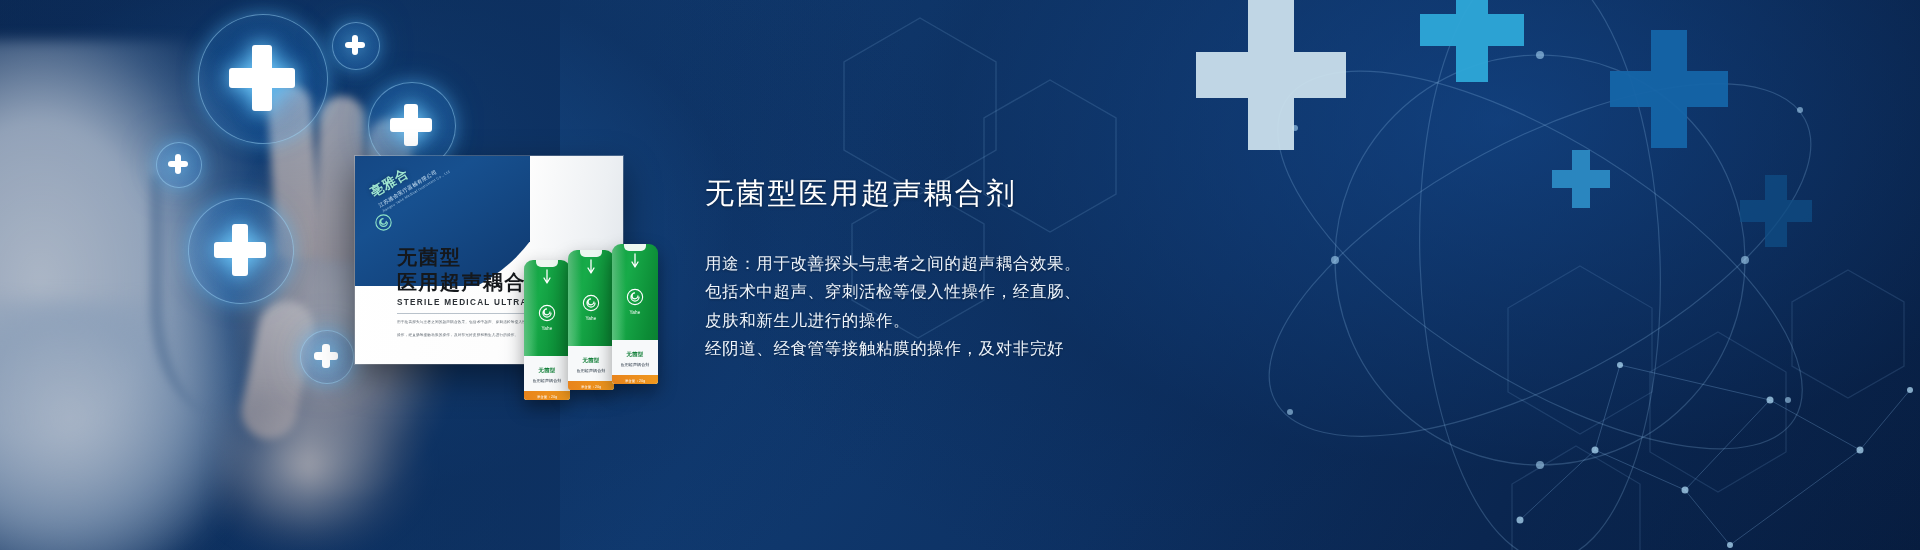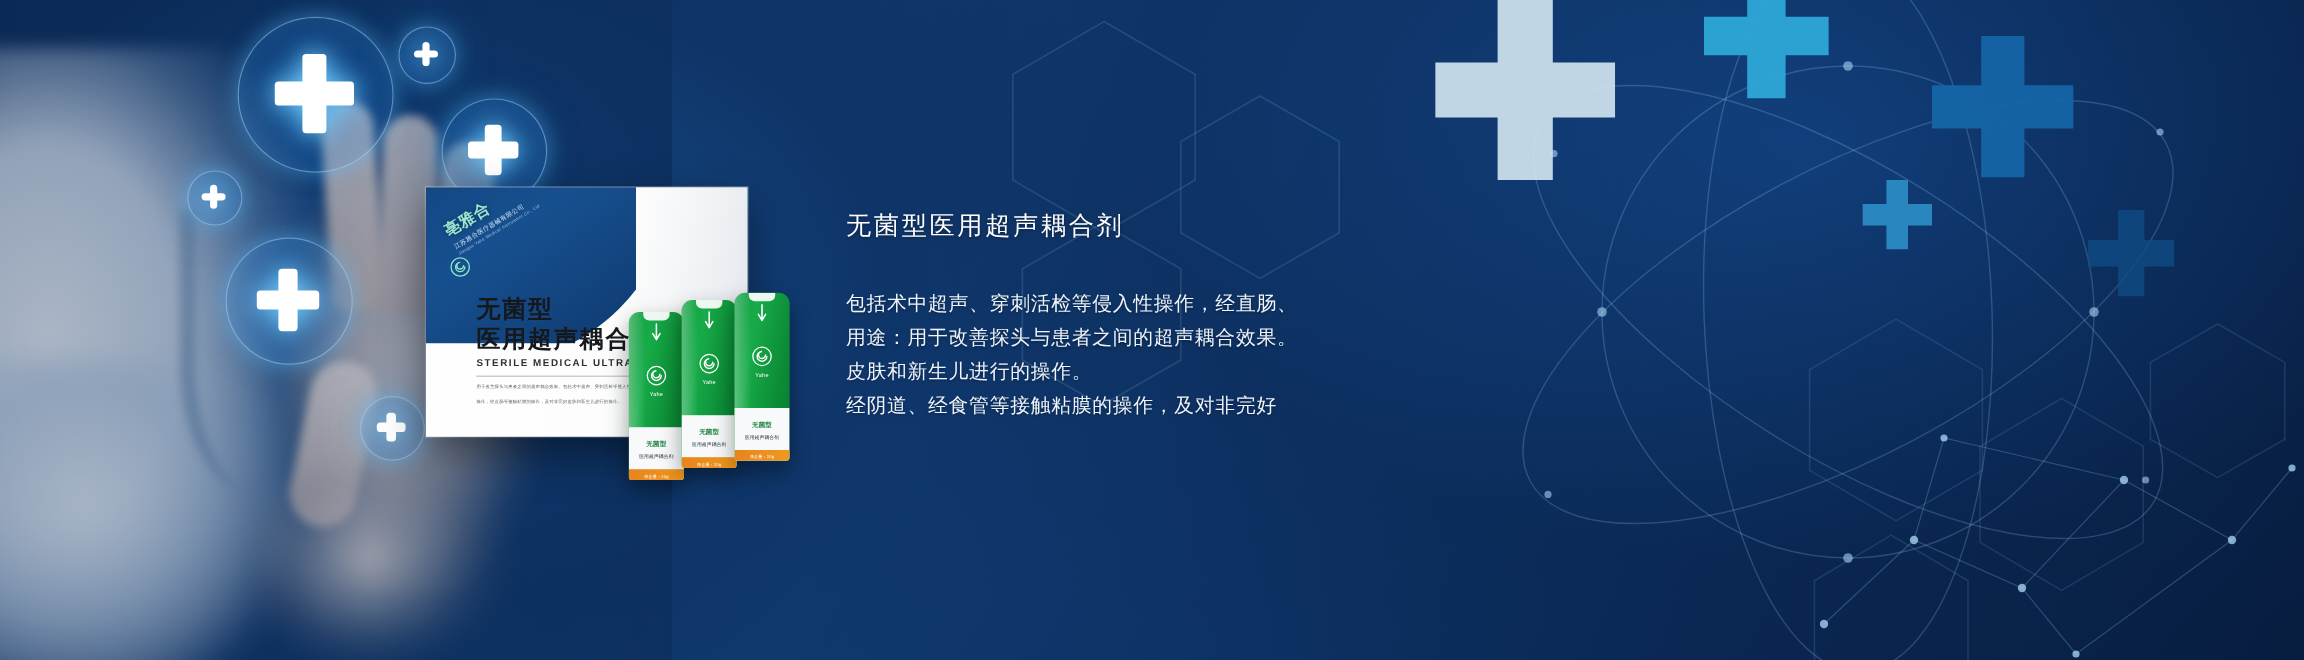--- a/index.html
+++ b/index.html
@@ -172,21 +172,21 @@
     position:absolute;left:0;right:0;bottom:1.5px;text-align:center;
     color:#ffffff;font-size:3.4px;letter-spacing:.2px;
   }
   .s1{left:0;top:16px;}
   .s2{left:44px;top:6px;}
   .s3{left:88px;top:0px;}
 
   
   .copy{position:absolute;left:705px;top:176px;width:560px;}
   .copy h1{
-    margin:0;font-size:21px;line-height:1.2;color:#ffffff;font-weight:normal;
+    margin:0;font-size:29px;line-height:1.2;color:#ffffff;font-weight:normal;
     letter-spacing:2.2px;text-shadow:0 1px 3px rgba(0,0,0,0.4);
   }
   .copy .body{
     margin-top:38px;color:#eef4fb;font-size:16.5px;line-height:1.72;
     letter-spacing:.6px;text-shadow:0 1px 2px rgba(0,0,0,0.35);
   }
   .copy .body p{margin:0;white-space:nowrap;}
 </style>
 </head>
 <body>
@@ -391,20 +391,20 @@
       <div class="wtxt">无菌型</div>
       <div class="wtxt2">医用超声耦合剂</div>
       <div class="orange"></div>
       <div class="otxt">净含量：20g</div>
     </div>
   </div>
 
   <div class="copy">
     <h1>无菌型医用超声耦合剂</h1>
     <div class="body">
+      <p>用途：用于改善探头与患者之间的超声耦合效果。</p>
       <p>包括术中超声、穿刺活检等侵入性操作，经直肠、</p>
-      <p>用途：用于改善探头与患者之间的超声耦合效果。</p>
       <p>皮肤和新生儿进行的操作。</p>
       <p>经阴道、经食管等接触粘膜的操作，及对非完好</p>
     </div>
   </div>
 
 </div>
 
 </body></html>

